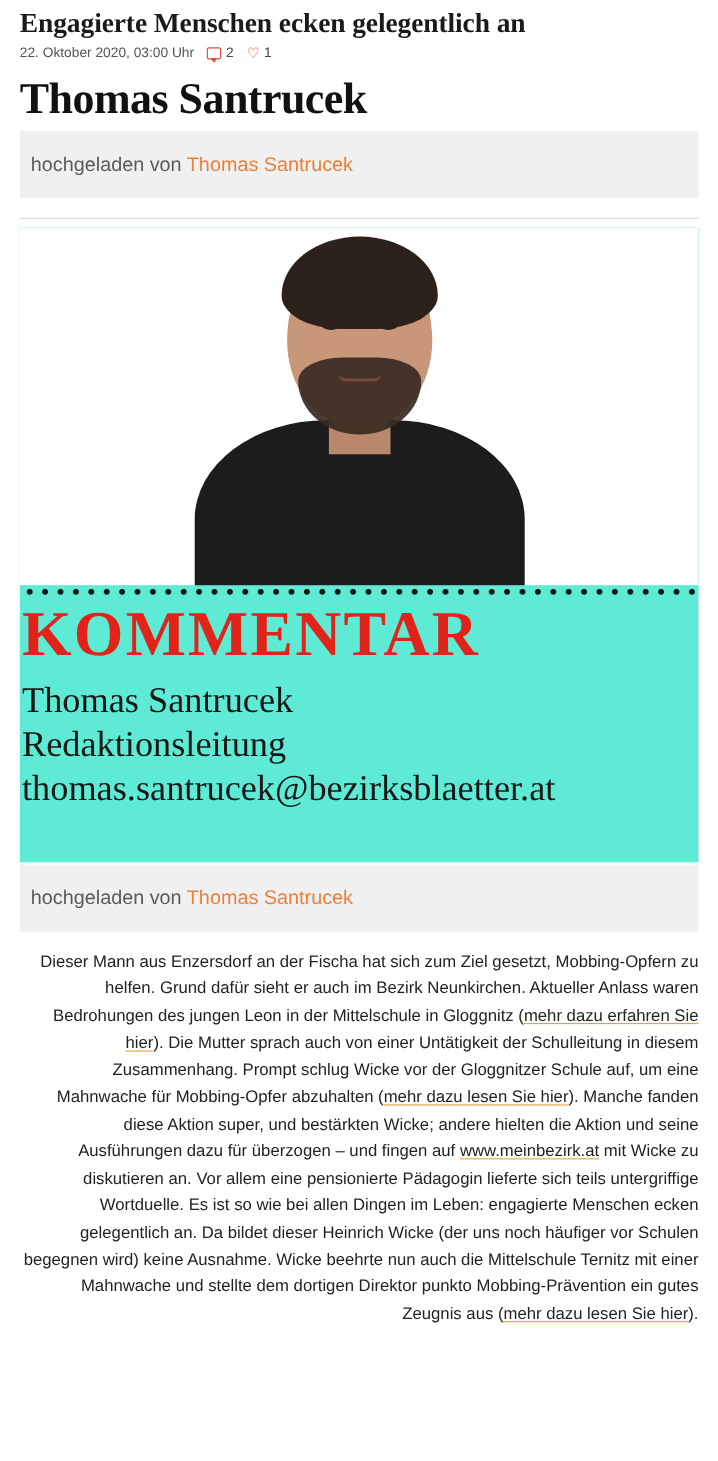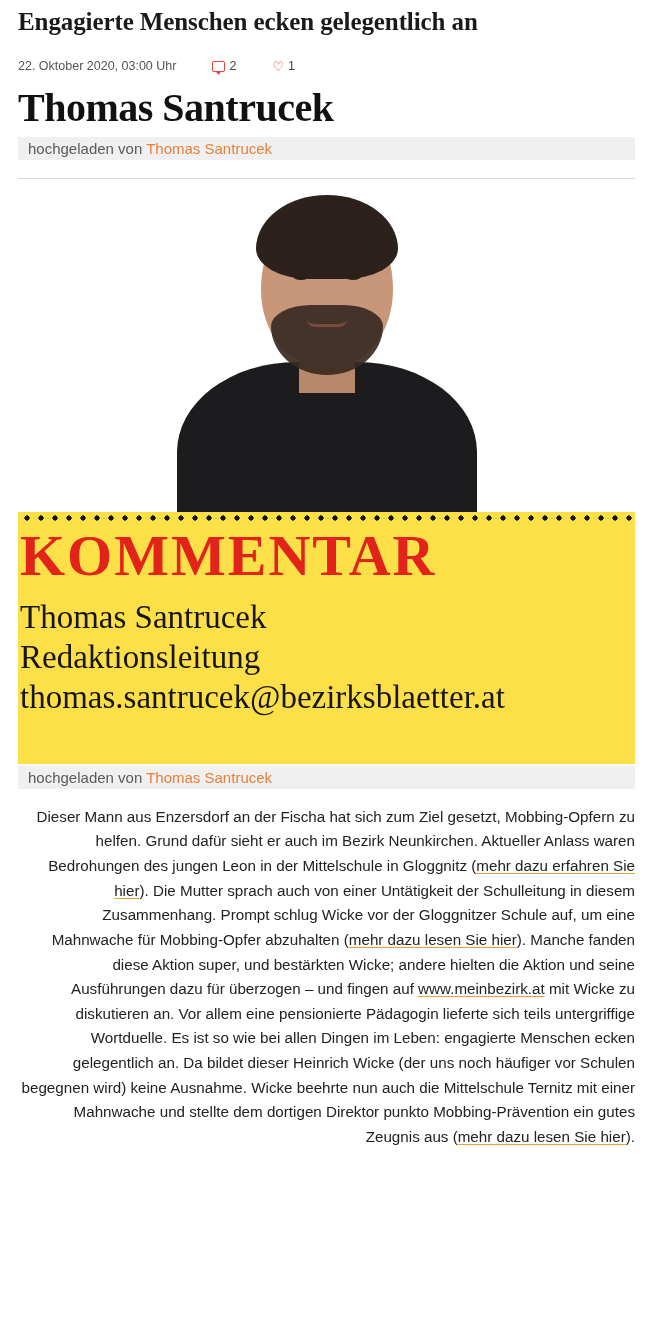--- a/index.html
+++ b/index.html
@@ -24,24 +24,23 @@
     font-size: 25px;
     font-weight: bold;
     color: #1a1a1a;
     line-height: 1.15;
     margin: 8px 0 0 0;
     letter-spacing: -0.1px;
   }
   .meta-row {
     display: flex;
     align-items: flex-start;
-    margin-top: 22px;
+    margin-top: 4px;
     font-size: 12.5px;
     color: #555555;
-    gap: 24px;
   }
   .meta-date { margin-right: 12px; }
   .meta-stat {
     display: flex;
     align-items: center;
     margin-right: 12px;
     color: #444444;
     font-size: 12.5px;
   }
   .meta-stat .glyph {
@@ -79,22 +78,22 @@
   .logo-text {
     font-family: "Liberation Serif", serif;
     font-weight: bold;
     font-size: 40px;
     color: #111111;
     line-height: 1.05;
     letter-spacing: -0.5px;
   }
   .credit-band {
     background: #f0f0f0;
-    padding: 3px 10px;
-    font-size: 15px;
+    padding: 20px 10px;
+    font-size: 18px;
     color: #5a5a5a;
     margin-top: 2px;
   }
   .credit-band a {
     color: #e8803a;
     text-decoration: none;
   }
   .lead {
     margin-top: 16px;
     font-size: 15.5px;
@@ -107,21 +106,21 @@
     border-top: 1px solid #d8d8d8;
     margin: 18px 0 0 0;
   }
   .photo-wrap {
     margin-top: 8px;
   }
   .photo {
     position: relative;
     width: 617px;
     height: 577px;
-    background: #fde047;
+    background: #5eead4;
     overflow: hidden;
   }
   
   .portrait {
     position: absolute;
     top: 0; left: 0; right: 0;
     height: 325px;
     background: #ffffff;
   }
   .head {

